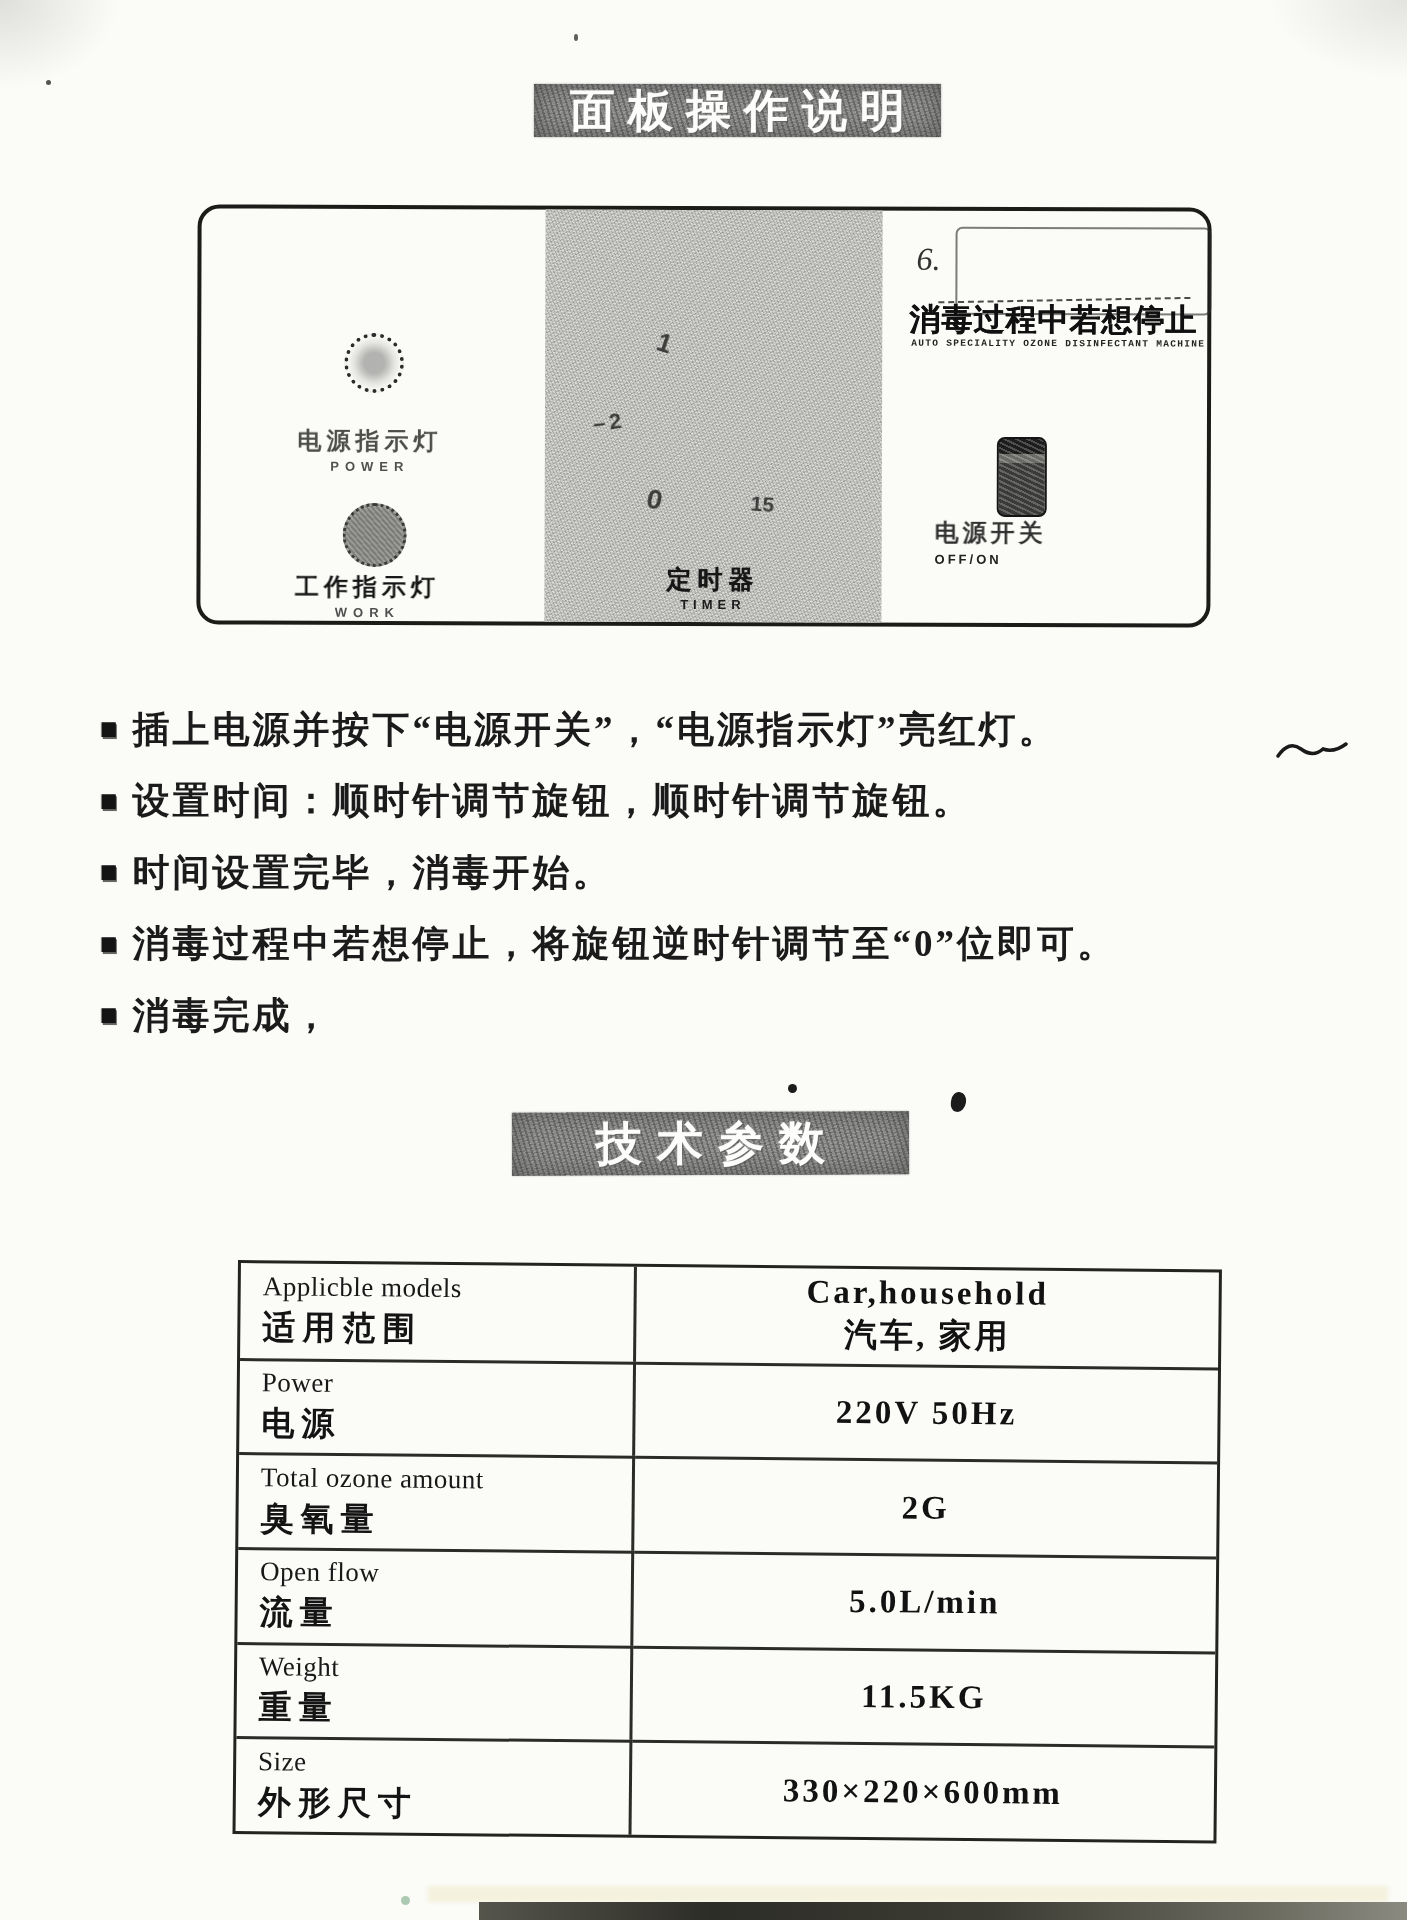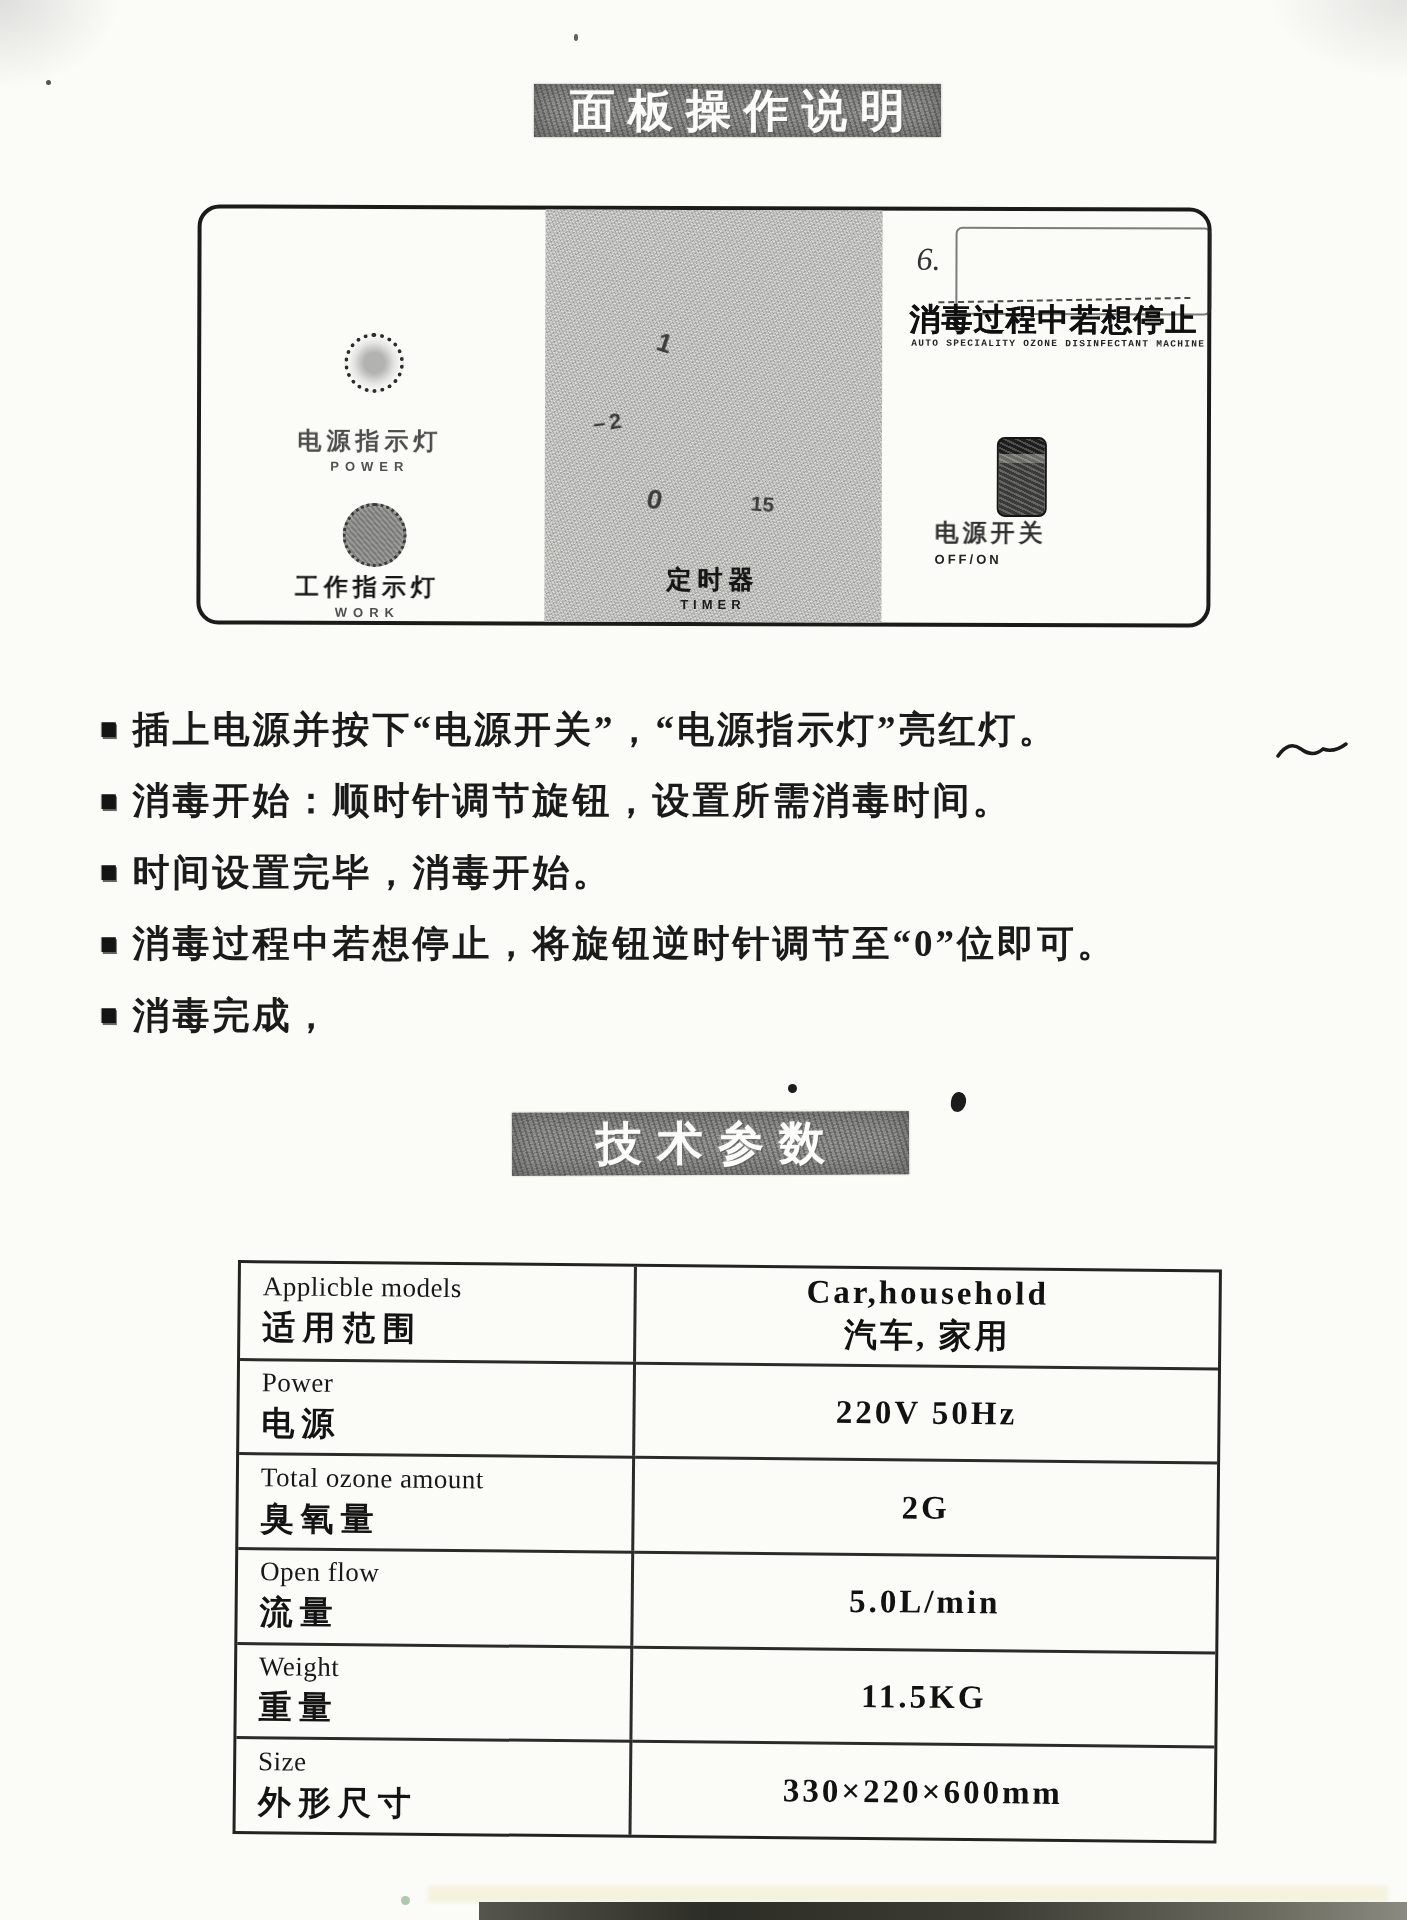--- a/index.html
+++ b/index.html
@@ -191,21 +191,21 @@
     </div>
   </div>
 
   <ul class="instructions">
     <li>
       <span class="bullet">■</span>
       <span class="ins-text">插上电源并按下“电源开关”，“电源指示灯”亮红灯。</span>
     </li>
     <li>
       <span class="bullet">■</span>
-      <span class="ins-text">消毒开始：顺时针调节旋钮，设置所需消毒时间。</span>
+      <span class="ins-text">设置时间：顺时针调节旋钮，顺时针调节旋钮。</span>
     </li>
     <li>
       <span class="bullet">■</span>
       <span class="ins-text">时间设置完毕，消毒开始。</span>
     </li>
     <li>
       <span class="bullet">■</span>
       <span class="ins-text">消毒过程中若想停止，将旋钮逆时针调节至“0”位即可。</span>
     </li>
     <li>

